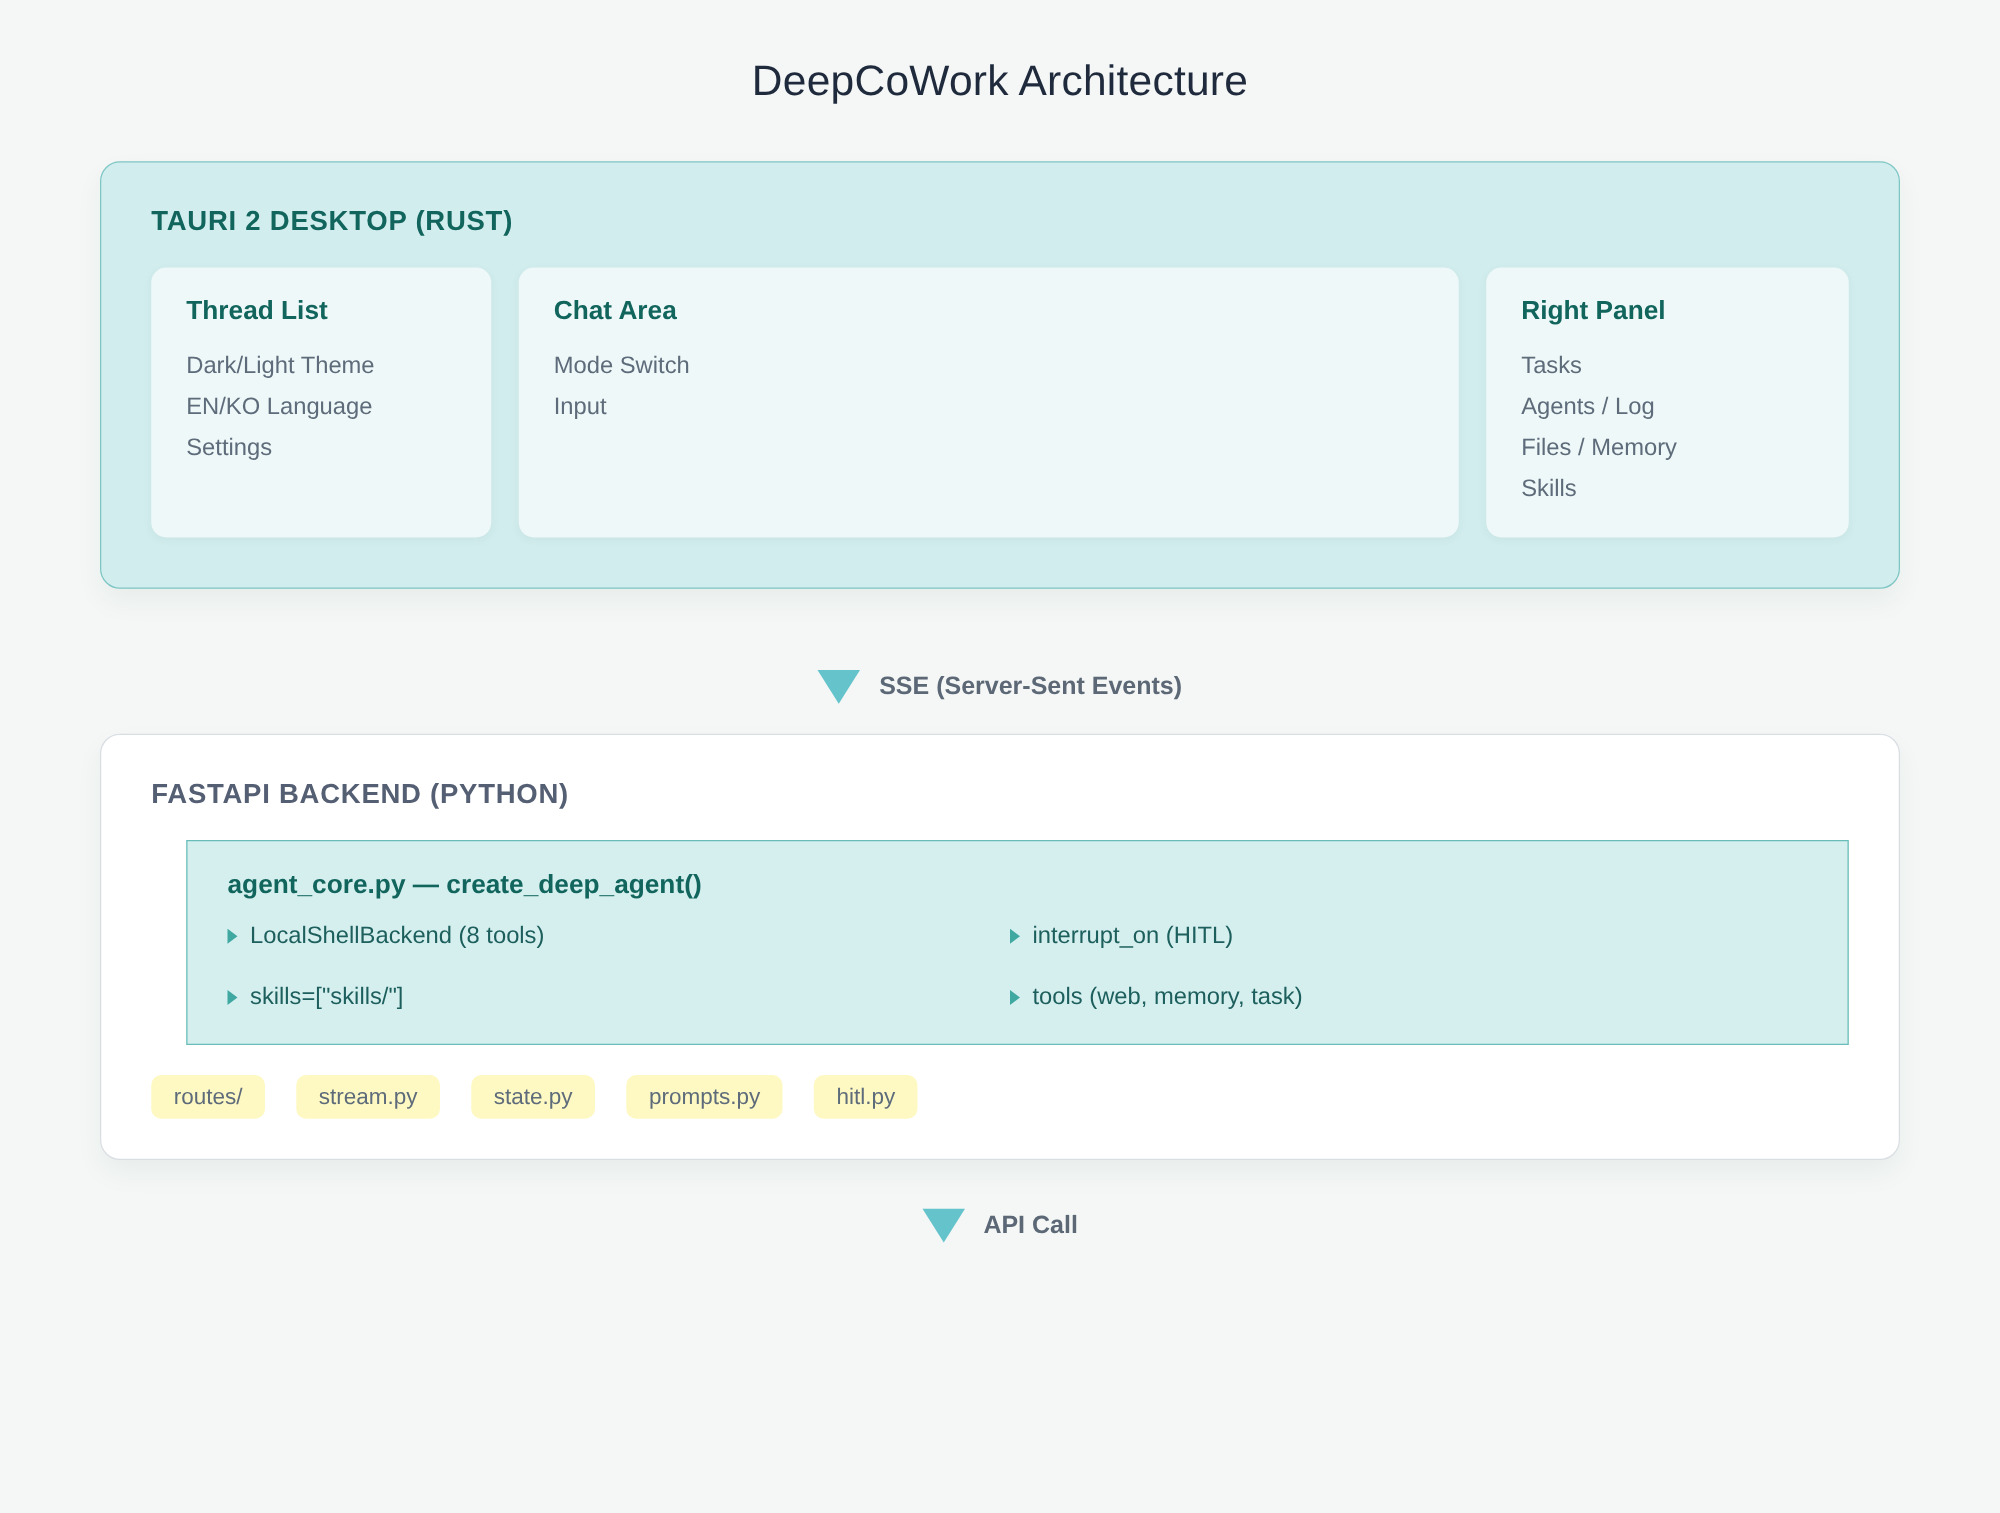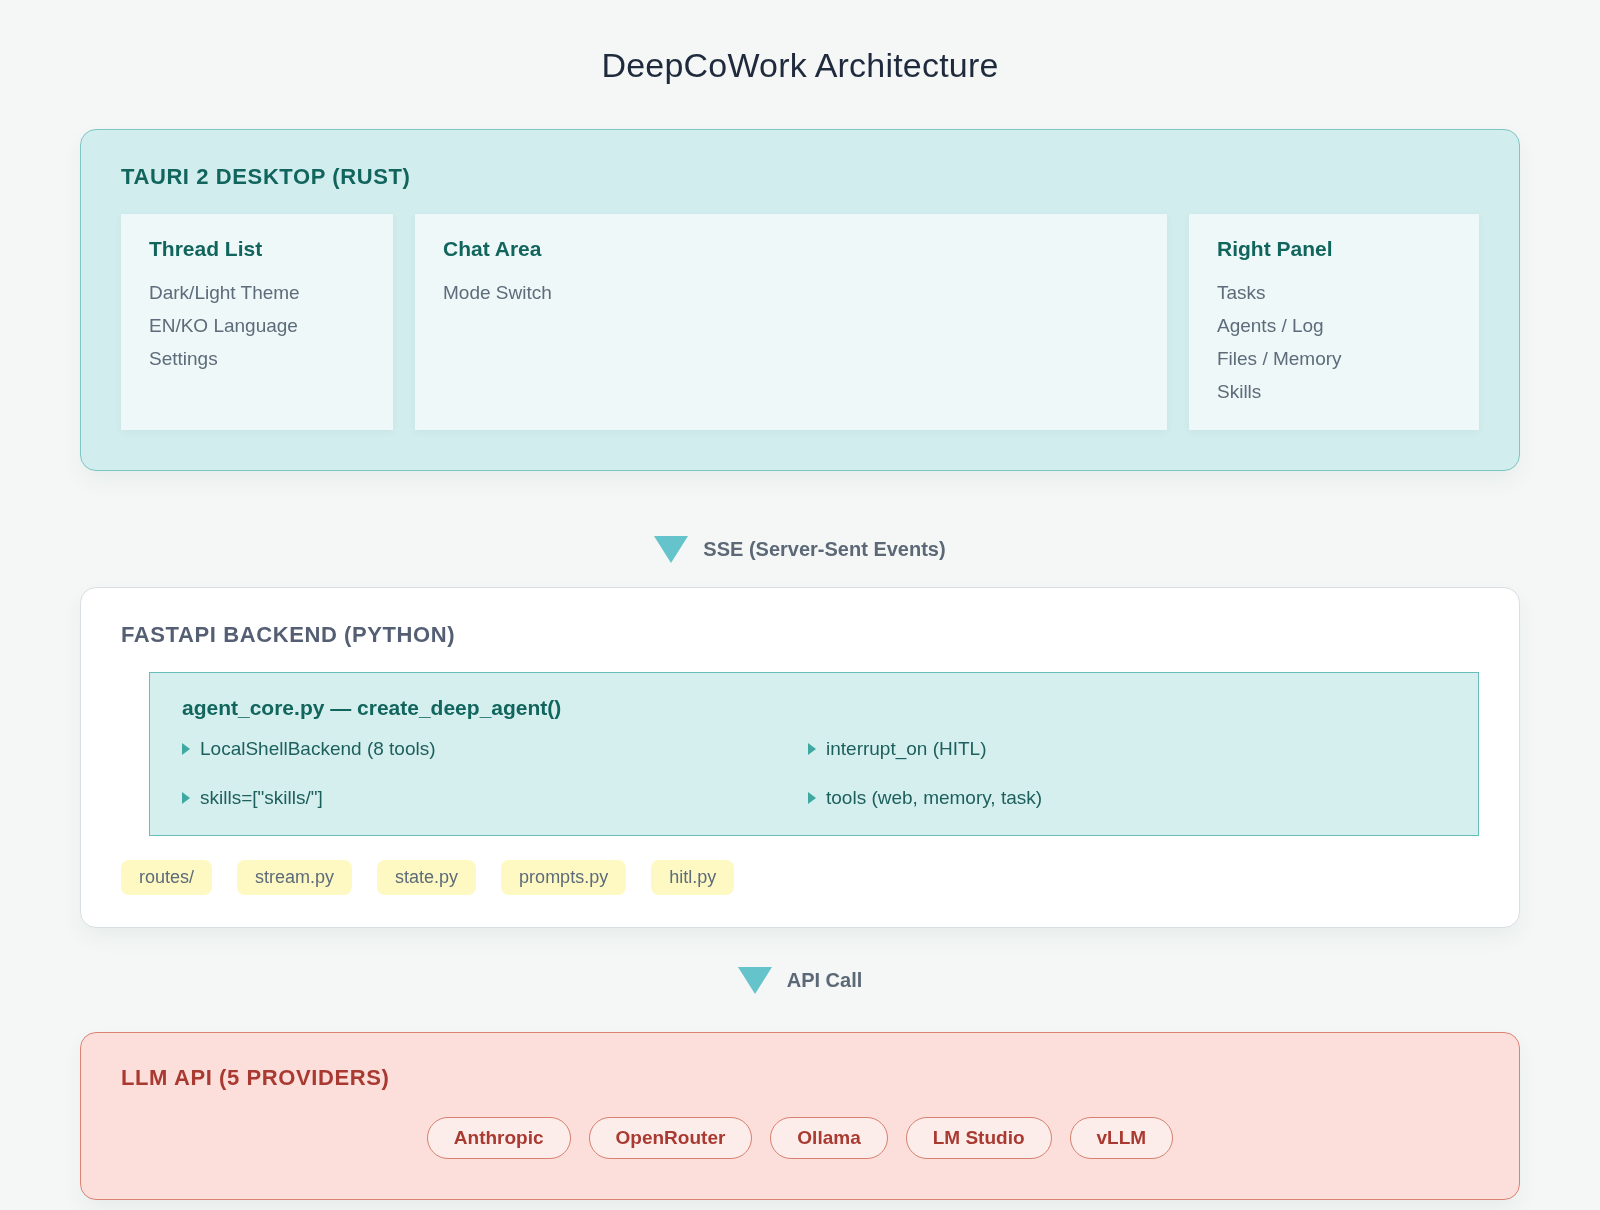--- a/index.html
+++ b/index.html
@@ -33,21 +33,21 @@
   
   .tauri-box {
     background: #d2edee;
     border: 1.5px solid #7cc6c4;
     padding: 34px 40px 40px 40px;
   }
   .tauri-box .box-title { color: #11655d; margin-bottom: 24px; }
   .panels { display: flex; gap: 22px; }
   .panel {
     background: #eef8f8;
-    border-radius: 0;
+    border-radius: 12px;
     padding: 22px 28px;
     box-shadow: 0 2px 8px rgba(15, 60, 60, 0.05);
   }
   .panel-thread { width: 272px; flex: 0 0 272px; }
   .panel-chat { flex: 1; }
   .panel-right { width: 290px; flex: 0 0 290px; }
   .panel-title {
     font-size: 21px;
     font-weight: bold;
     color: #11655d;
@@ -159,20 +159,21 @@
       <div class="panel panel-thread">
         <div class="panel-title">Thread List</div>
         <div class="panel-item">Dark/Light Theme</div>
         <div class="panel-item">EN/KO Language</div>
         <div class="panel-item">Settings</div>
       </div>
 
       <div class="panel panel-chat">
         <div class="panel-title">Chat Area</div>
         <div class="panel-item">Mode Switch</div>
+        <div class="panel-item">Input</div>
       </div>
 
       <div class="panel panel-right">
         <div class="panel-title">Right Panel</div>
         <div class="panel-item">Tasks</div>
         <div class="panel-item">Agents / Log</div>
         <div class="panel-item">Files / Memory</div>
         <div class="panel-item">Skills</div>
       </div>
 
@@ -216,24 +217,14 @@
       <span class="chip">prompts.py</span>
       <span class="chip">hitl.py</span>
     </div>
   </section>
 
   <div class="arrow-row arrow-row-2">
     <span class="tri-down"></span>
     <span class="arrow-label">API Call</span>
   </div>
 
-  <section class="box llm-box">
-    <div class="box-title">LLM API (5 PROVIDERS)</div>
-    <div class="pills">
-      <span class="pill">Anthropic</span>
-      <span class="pill">OpenRouter</span>
-      <span class="pill">Ollama</span>
-      <span class="pill">LM Studio</span>
-      <span class="pill">vLLM</span>
-    </div>
-  </section>
 
 </div>
 
 </body></html>

